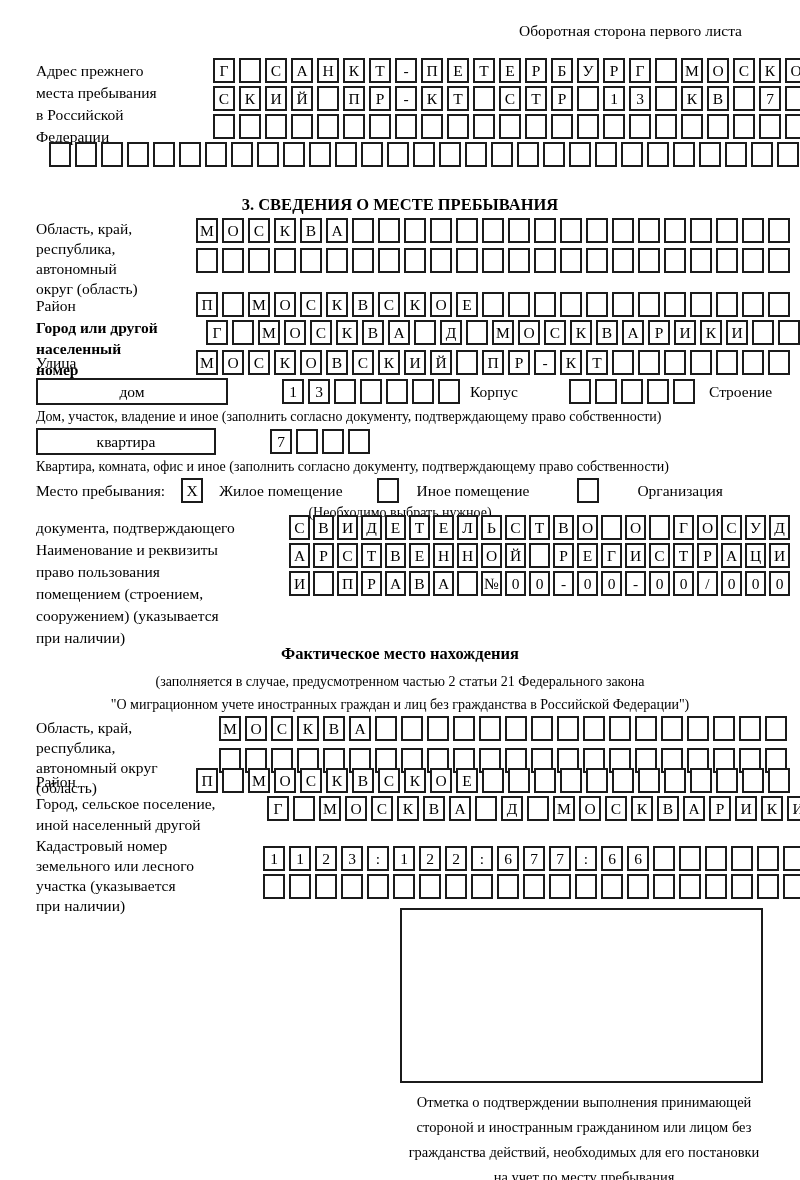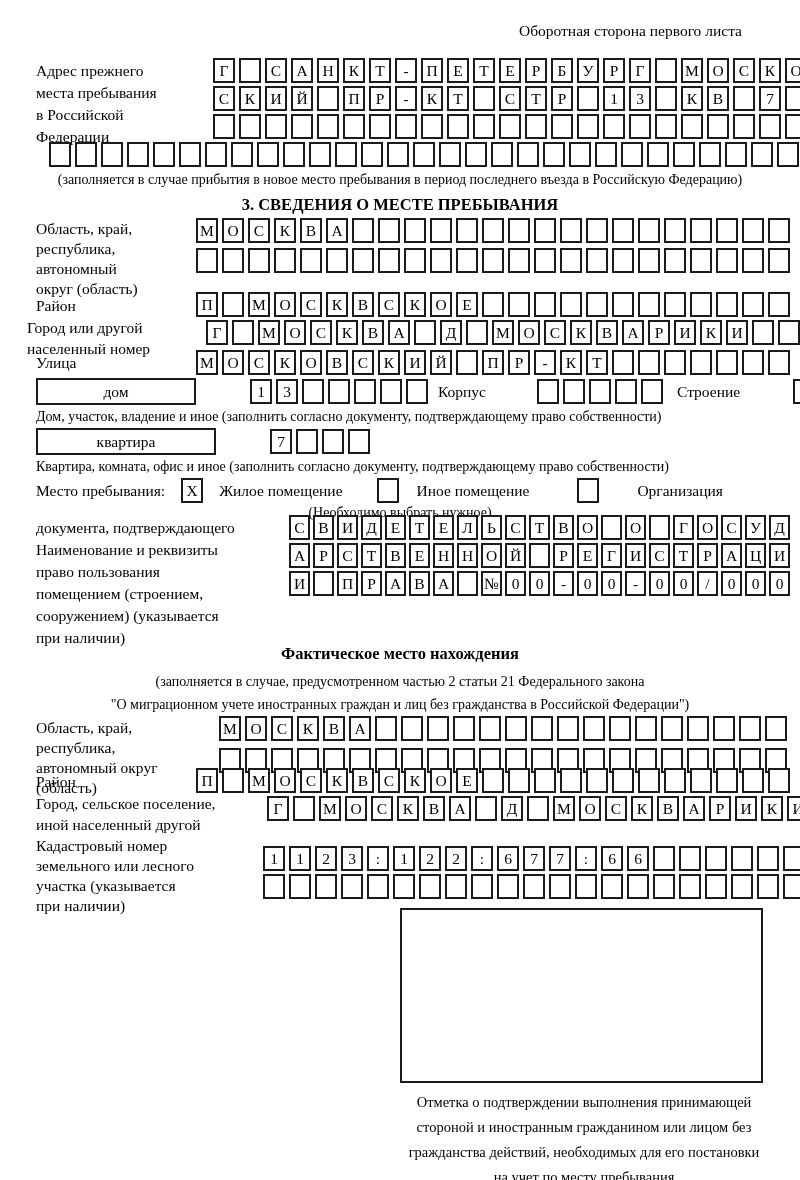--- a/index.html
+++ b/index.html
@@ -35,47 +35,46 @@
       <div>Федерации</div>
     </div>
 
   <div class="abs lbl" style="top:20px;right:58px;">Оборотная сторона первого листа</div>
   <div class="abs" style="top:58px;left:172px;">
     <div class="boxrow" style="margin-bottom:3px;"><span class="cell">Г</span><span class="cell"></span><span class="cell">С</span><span class="cell">А</span><span class="cell">Н</span><span class="cell">К</span><span class="cell">Т</span><span class="cell">-</span><span class="cell">П</span><span class="cell">Е</span><span class="cell">Т</span><span class="cell">Е</span><span class="cell">Р</span><span class="cell">Б</span><span class="cell">У</span><span class="cell">Р</span><span class="cell">Г</span><span class="cell"></span><span class="cell">М</span><span class="cell">О</span><span class="cell">С</span><span class="cell">К</span><span class="cell">О</span><span class="cell">В</span></div>
     <div class="boxrow" style="margin-bottom:3px;"><span class="cell">С</span><span class="cell">К</span><span class="cell">И</span><span class="cell">Й</span><span class="cell"></span><span class="cell">П</span><span class="cell">Р</span><span class="cell">-</span><span class="cell">К</span><span class="cell">Т</span><span class="cell"></span><span class="cell">С</span><span class="cell">Т</span><span class="cell">Р</span><span class="cell"></span><span class="cell">1</span><span class="cell">3</span><span class="cell"></span><span class="cell">К</span><span class="cell">В</span><span class="cell"></span><span class="cell">7</span><span class="cell"></span><span class="cell"></span></div>
     <div class="boxrow"><span class="cell"></span><span class="cell"></span><span class="cell"></span><span class="cell"></span><span class="cell"></span><span class="cell"></span><span class="cell"></span><span class="cell"></span><span class="cell"></span><span class="cell"></span><span class="cell"></span><span class="cell"></span><span class="cell"></span><span class="cell"></span><span class="cell"></span><span class="cell"></span><span class="cell"></span><span class="cell"></span><span class="cell"></span><span class="cell"></span><span class="cell"></span><span class="cell"></span><span class="cell"></span><span class="cell"></span></div>
   </div>
   <div class="abs boxrow" style="top:142px;left:8px;"><span class="cell"></span><span class="cell"></span><span class="cell"></span><span class="cell"></span><span class="cell"></span><span class="cell"></span><span class="cell"></span><span class="cell"></span><span class="cell"></span><span class="cell"></span><span class="cell"></span><span class="cell"></span><span class="cell"></span><span class="cell"></span><span class="cell"></span><span class="cell"></span><span class="cell"></span><span class="cell"></span><span class="cell"></span><span class="cell"></span><span class="cell"></span><span class="cell"></span><span class="cell"></span><span class="cell"></span><span class="cell"></span><span class="cell"></span><span class="cell"></span><span class="cell"></span><span class="cell"></span><span class="cell"></span></div>
-  <div class="abs note center" style="top:172px;left:0;">(заполняется в случае прибытия в новое место пребывания в период последнего въезда в Российскую Федерацию)</div>
 
   <div class="abs title center" style="top:195px;left:0;">3. СВЕДЕНИЯ О МЕСТЕ ПРЕБЫВАНИЯ</div>
 
   <div class="abs lbl20" style="top:219px;left:36px;width:120px;">
       <div>Область, край,</div>
       <div>республика,</div>
       <div>автономный</div>
       <div>округ (область)</div>
     </div>
   <div class="abs boxrow" style="top:218px;left:155px;"><span class="cell">М</span><span class="cell">О</span><span class="cell">С</span><span class="cell">К</span><span class="cell">В</span><span class="cell">А</span><span class="cell"></span><span class="cell"></span><span class="cell"></span><span class="cell"></span><span class="cell"></span><span class="cell"></span><span class="cell"></span><span class="cell"></span><span class="cell"></span><span class="cell"></span><span class="cell"></span><span class="cell"></span><span class="cell"></span><span class="cell"></span><span class="cell"></span><span class="cell"></span><span class="cell"></span></div>
   <div class="abs boxrow" style="top:248px;left:155px;"><span class="cell"></span><span class="cell"></span><span class="cell"></span><span class="cell"></span><span class="cell"></span><span class="cell"></span><span class="cell"></span><span class="cell"></span><span class="cell"></span><span class="cell"></span><span class="cell"></span><span class="cell"></span><span class="cell"></span><span class="cell"></span><span class="cell"></span><span class="cell"></span><span class="cell"></span><span class="cell"></span><span class="cell"></span><span class="cell"></span><span class="cell"></span><span class="cell"></span><span class="cell"></span></div>
 
   <div class="abs lbl" style="top:295px;left:36px;">Район</div>
   <div class="abs boxrow" style="top:292px;left:155px;"><span class="cell">П</span><span class="cell"></span><span class="cell">М</span><span class="cell">О</span><span class="cell">С</span><span class="cell">К</span><span class="cell">В</span><span class="cell">С</span><span class="cell">К</span><span class="cell">О</span><span class="cell">Е</span><span class="cell"></span><span class="cell"></span><span class="cell"></span><span class="cell"></span><span class="cell"></span><span class="cell"></span><span class="cell"></span><span class="cell"></span><span class="cell"></span><span class="cell"></span><span class="cell"></span><span class="cell"></span></div>
 
-  <div class="abs lbl21" style="top:317px;left:27px;width:130px;">
+  <div class="abs lbl21" style="top:317px;left:36px;width:130px;font-weight:bold;">
       <div>Город или другой</div>
       <div>населенный номер</div>
     </div>
   <div class="abs boxrow" style="top:320px;left:165px;"><span class="cell">Г</span><span class="cell"></span><span class="cell">М</span><span class="cell">О</span><span class="cell">С</span><span class="cell">К</span><span class="cell">В</span><span class="cell">А</span><span class="cell"></span><span class="cell">Д</span><span class="cell"></span><span class="cell">М</span><span class="cell">О</span><span class="cell">С</span><span class="cell">К</span><span class="cell">В</span><span class="cell">А</span><span class="cell">Р</span><span class="cell">И</span><span class="cell">К</span><span class="cell">И</span><span class="cell"></span><span class="cell"></span><span class="cell"></span></div>
 
   <div class="abs lbl" style="top:352px;left:36px;">Улица</div>
   <div class="abs boxrow" style="top:350px;left:155px;"><span class="cell">М</span><span class="cell">О</span><span class="cell">С</span><span class="cell">К</span><span class="cell">О</span><span class="cell">В</span><span class="cell">С</span><span class="cell">К</span><span class="cell">И</span><span class="cell">Й</span><span class="cell"></span><span class="cell">П</span><span class="cell">Р</span><span class="cell">-</span><span class="cell">К</span><span class="cell">Т</span><span class="cell"></span><span class="cell"></span><span class="cell"></span><span class="cell"></span><span class="cell"></span><span class="cell"></span><span class="cell"></span></div>
 
   <div class="abs row" style="top:378px;left:36px;">
-    <span class="wbox" style="width:160px;margin-right:9px;">дом</span>
+    <span class="wbox" style="width:192px;margin-right:9px;">дом</span>
     <span class="boxrow" style="display:inline-block;margin-top:1px;"><span class="cell">1</span><span class="cell">3</span><span class="cell"></span><span class="cell"></span><span class="cell"></span><span class="cell"></span><span class="cell"></span></span>
     <span class="inl" style="margin:0 6px 0 2px;">Корпус</span>
     <span class="boxrow" style="display:inline-block;margin-top:1px;"><span class="cell"></span><span class="cell"></span><span class="cell"></span><span class="cell"></span><span class="cell"></span></span>
     <span class="inl" style="margin:0 8px 0 6px;">Строение</span>
     <span class="boxrow" style="display:inline-block;margin-top:1px;"><span class="cell">1</span><span class="cell"></span><span class="cell"></span><span class="cell"></span></span>
   </div>
   <div class="abs note" style="top:409px;left:36px;">Дом, участок, владение и иное (заполнить согласно документу, подтверждающему право собственности)</div>
 
   <div class="abs row" style="top:428px;left:36px;">
     <span class="wbox" style="width:180px;margin-right:9px;">квартира</span>

